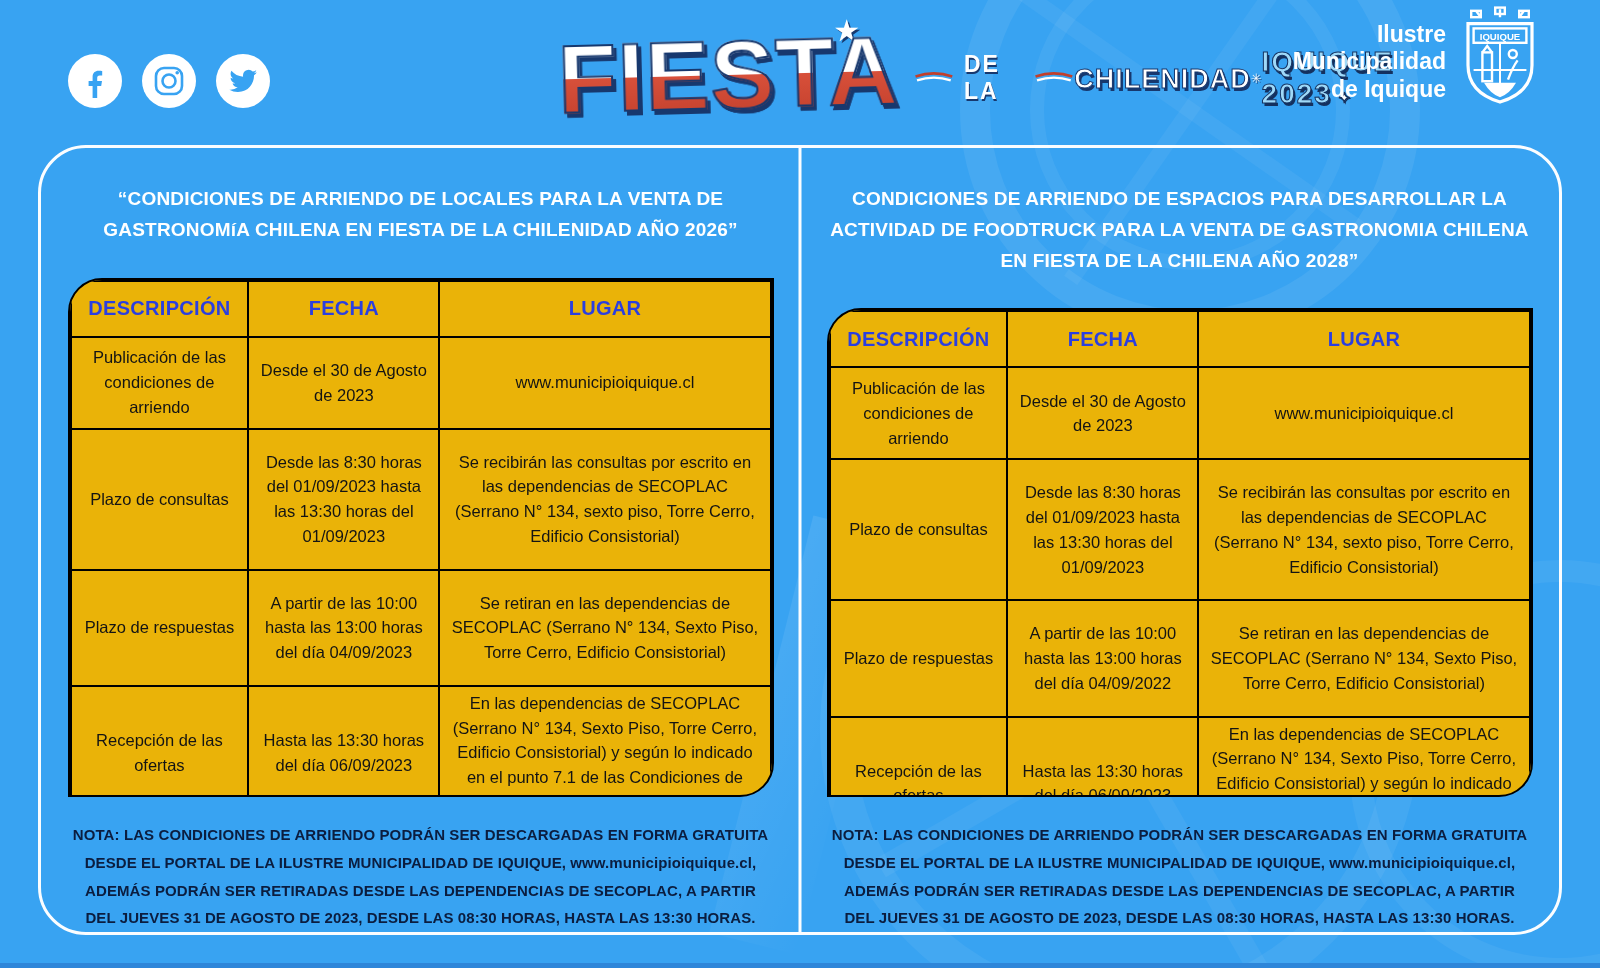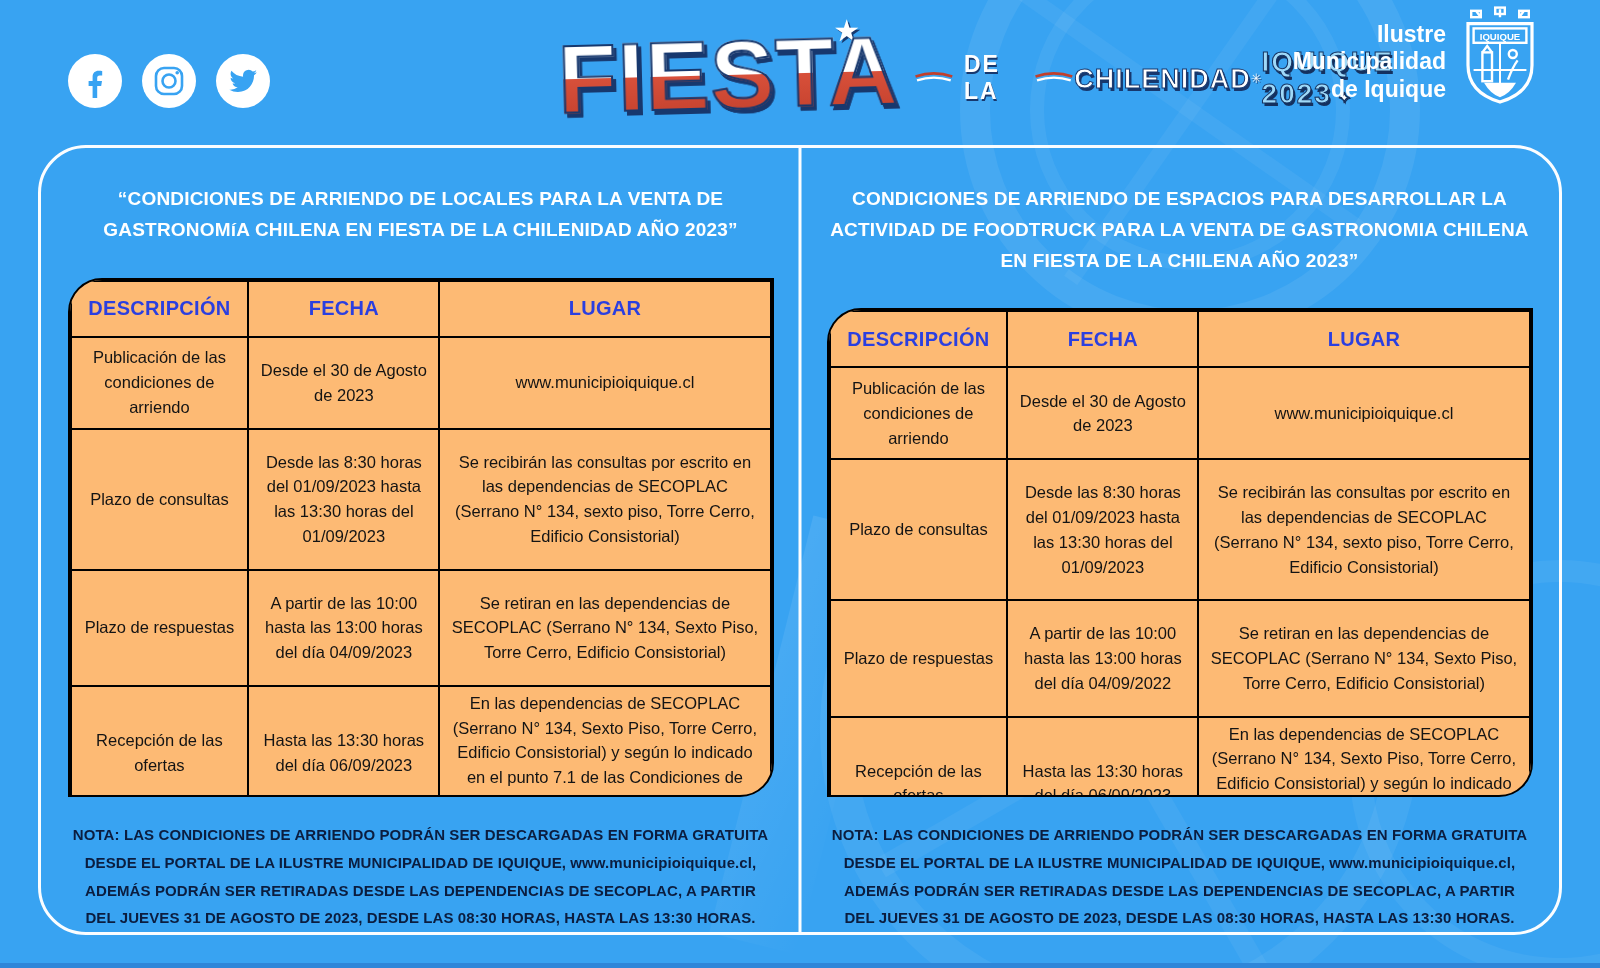--- a/index.html
+++ b/index.html
@@ -65,21 +65,21 @@
   .panel-half { width:50%; height:100%; padding-top:36px; display:flex; flex-direction:column; align-items:center; }
 
   .panel-title {
     color:#fff; font-weight:800; font-size:19px; line-height:1.62; text-align:center;
     letter-spacing:.2px;
   }
   .panel-title.left-t { max-width:670px; }
   .panel-title.right-t { max-width:700px; }
 
   .tbl-wrap {
-    margin-top:32px; width:706px; background:#fdba74;
+    margin-top:32px; width:706px; background:#eab308;
     border:2px solid #000; border-radius:34px 0 34px 0; overflow:hidden;
   }
   table.tbl { width:100%; border-collapse:collapse; table-layout:fixed; }
   .tbl col.c1 { width:25.4%; } .tbl col.c2 { width:27.3%; } .tbl col.c3 { width:47.3%; }
   .tbl th, .tbl td { border:2px solid #000; text-align:center; vertical-align:middle; padding:4px 8px; }
   .tbl th { height:56px; font-size:20px; font-weight:800; color:#2B3FE0; letter-spacing:.3px; }
   .tbl td { font-size:16.5px; color:#141414; line-height:1.5; }
   .tbl tr.r1 td { height:92px; }
   .tbl tr.r2 td { height:108px; }
   .tbl tr.r3 td { height:98px; }
@@ -177,21 +177,21 @@
         <path d="M30 96 h40 q-8 14 -20 18 q-12 -4 -20 -18 z" fill="#fff" stroke="none"></path>
       </svg>
     </div>
   </div>
 </div>
 
 <div class="panel-frame">
   <div class="panel-divider"></div>
 
   <div class="panel-half">
-    <div class="panel-title left-t">“CONDICIONES DE ARRIENDO DE LOCALES PARA LA VENTA DE GASTRONOMíA CHILENA EN FIESTA DE LA CHILENIDAD AÑO 2023”</div>
+    <div class="panel-title left-t">“CONDICIONES DE ARRIENDO DE LOCALES PARA LA VENTA DE GASTRONOMíA CHILENA EN FIESTA DE LA CHILENIDAD AÑO 2026”</div>
     <div class="tbl-wrap">
       <table class="tbl">
         <colgroup>
             <col class="c1">
             <col class="c2">
             <col class="c3">
           </colgroup>
         <tbody>
             <tr>
           <th>DESCRIPCIÓN</th>
@@ -218,21 +218,21 @@
           <td class="fecha">Hasta las 13:30 horas del día 06/09/2023</td>
           <td>En las dependencias de SECOPLAC (Serrano N° 134, Sexto Piso, Torre Cerro, Edificio Consistorial) y según lo indicado en el punto 7.1 de las Condiciones de Arriendo</td>
         </tr>
       </tbody>
         </table>
     </div>
     <div class="note"><span class="note-label">NOTA:</span><span> LAS CONDICIONES DE ARRIENDO PODRÁN SER DESCARGADAS EN FORMA GRATUITA DESDE EL PORTAL DE LA ILUSTRE MUNICIPALIDAD DE IQUIQUE, www.municipioiquique.cl, ADEMÁS PODRÁN SER RETIRADAS DESDE LAS DEPENDENCIAS DE SECOPLAC, A PARTIR DEL JUEVES 31 DE AGOSTO DE 2023, DESDE LAS 08:30 HORAS, HASTA LAS 13:30 HORAS.</span></div>
   </div>
 
   <div class="panel-half">
-    <div class="panel-title right-t">CONDICIONES DE ARRIENDO DE ESPACIOS PARA DESARROLLAR LA ACTIVIDAD DE FOODTRUCK PARA LA VENTA DE GASTRONOMIA CHILENA EN FIESTA DE LA CHILENA AÑO 2023”</div>
+    <div class="panel-title right-t">CONDICIONES DE ARRIENDO DE ESPACIOS PARA DESARROLLAR LA ACTIVIDAD DE FOODTRUCK PARA LA VENTA DE GASTRONOMIA CHILENA EN FIESTA DE LA CHILENA AÑO 2028”</div>
     <div class="tbl-wrap">
       <table class="tbl">
         <colgroup>
             <col class="c1">
             <col class="c2">
             <col class="c3">
           </colgroup>
         <tbody>
             <tr>
           <th>DESCRIPCIÓN</th>

